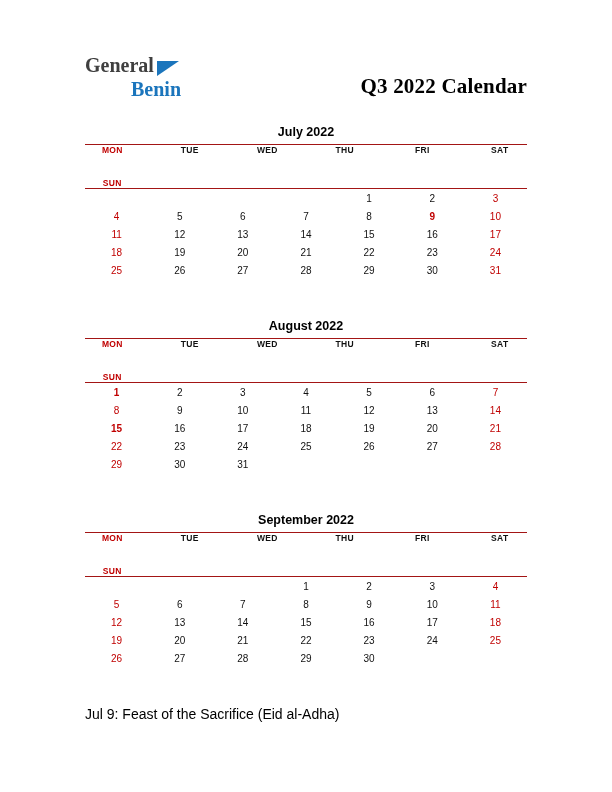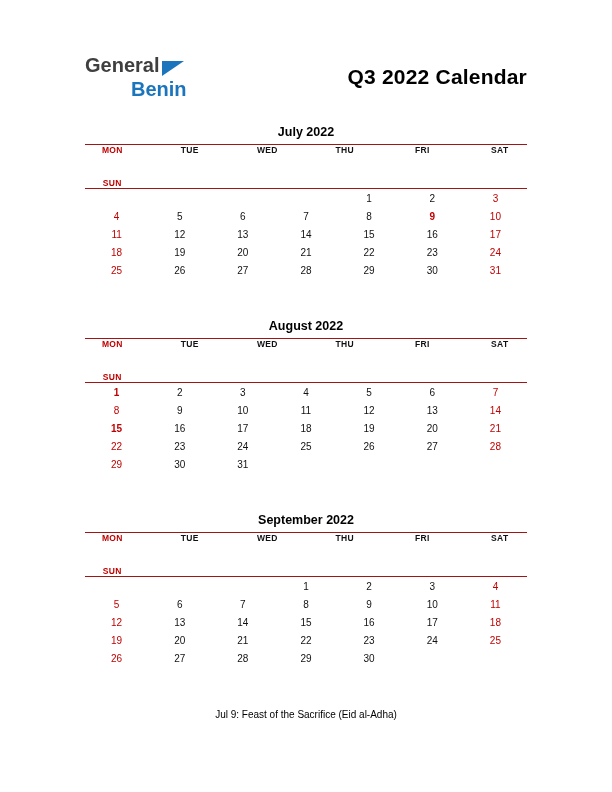--- a/index.html
+++ b/index.html
@@ -6,21 +6,21 @@
   html,body { background:#ffffff; }
   body {
     width:612px; height:792px;
     font-family:"Liberation Sans", sans-serif;
     color:#111111;
     position:relative;
   }
   .page { width:612px; height:792px; padding:55px 85px 0 85px; background:#ffffff; }
 
   
-  .top { display:flex; justify-content:space-between; align-items:center; margin-bottom:26px; }
+  .top { display:flex; justify-content:space-between; align-items:flex-end; margin-bottom:26px;font-family:Liberation Serif, serif; }
   .logo { line-height:1; }
   .logo-row1 { display:flex; align-items:flex-start; gap:3px; font-size:20px; font-weight:bold; color:#3f3f3f; }
   .logo-tri { margin-top:4px; }
   .logo-row2 { font-size:20px; font-weight:bold; color:#1B75BC; margin-left:46px; margin-top:0px; }
   .titleblock { text-align:right; }
   .title { font-size:21px; font-weight:bold; color:#000000; letter-spacing:0.2px; }
   .subtitle { font-size:15px; color:#111111; margin-top:3px; }
 
   
   .month { margin-bottom:40px; }
@@ -32,21 +32,21 @@
     gap:23px;
   }
   .dh { text-align:center; font-size:8.5px; font-weight:bold; color:#111; letter-spacing:0.3px; }
   .dh.red { color:#C00000; }
   .week-row { display:grid; grid-template-columns:repeat(7,1fr); }
   .day { text-align:center; font-size:10px; padding:4px 0 3px 0; color:#111; }
   .day.red { color:#C00000; }
   .day.holiday { color:#C00000; font-weight:bold; }
 
   
-  .footnotes { margin-top:34px; font-size:10px; line-height:15px; color:#000;text-align:center; }
+  .footnotes { margin-top:34px; font-size:14px; line-height:15px; color:#000; }
 </style>
 </head>
 <body>
 
 <div class="page">
 
   <div class="top">
     <div class="logo">
       <div class="logo-row1">
         <span>General</span>

